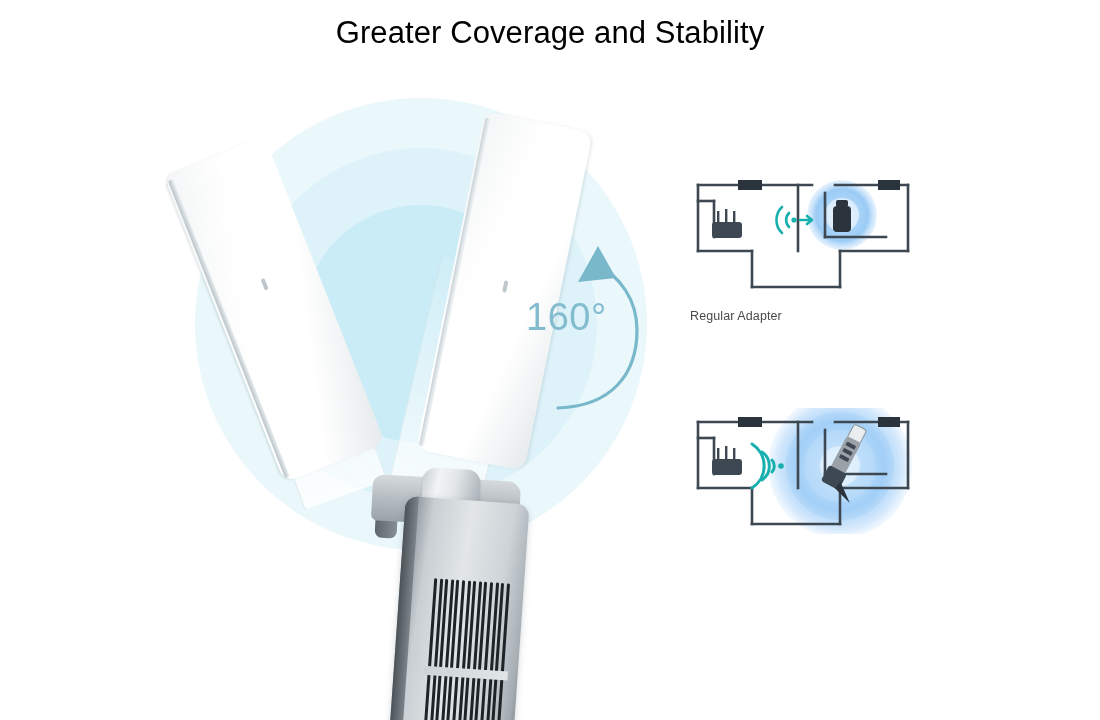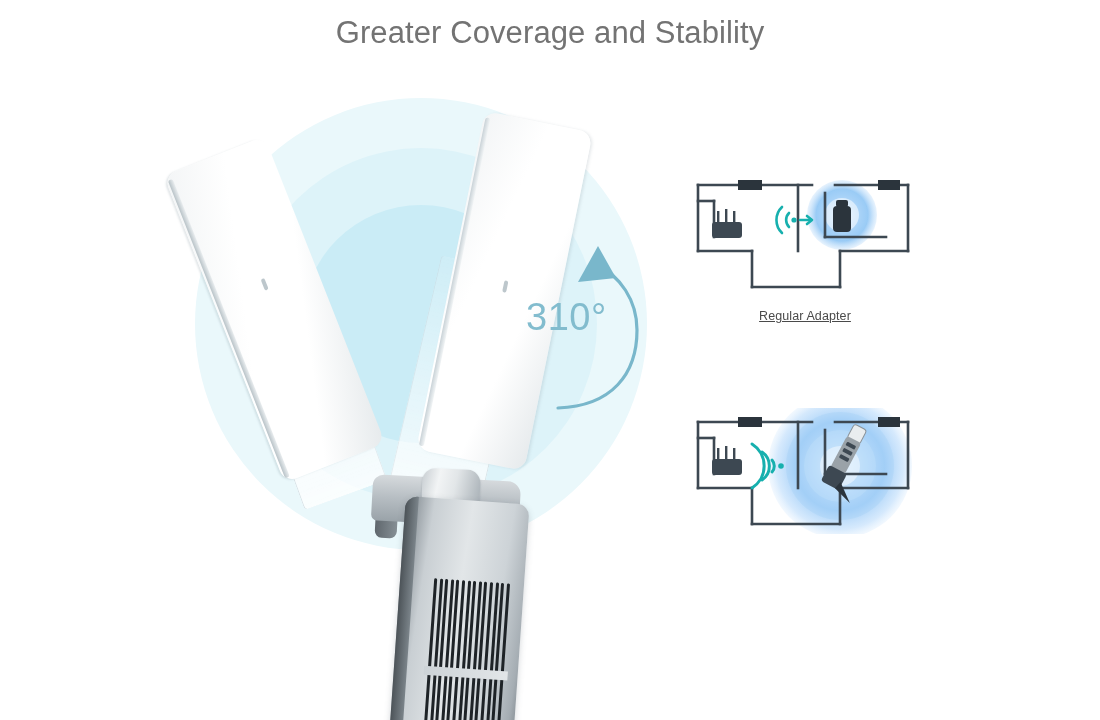--- a/index.html
+++ b/index.html
@@ -22,21 +22,21 @@
 
   
   .page-title {
     position: absolute;
     left: 0;
     top: -8px;
     width: 1100px;
     text-align: center;
     font-size: 31px;
     font-weight: 400;
-    color: #737373;
+    color: #000000;
     letter-spacing: 0.1px;
     line-height: 40px;
     white-space: nowrap;
   }
 
   
   .hero {
     position: absolute;
     left: 150px;
     top: 60px;
@@ -224,26 +224,24 @@
     width: 230px;
     height: 120px;
   }
   .diagram-bottom .plan-wrap { height: 126px; }
 
   .plan-svg { position: absolute; left: 0; top: 0; }
 
   .caption {
     margin-top: 14px;
     width: 230px;
-    text-align: center;
     font-size: 12.5px;
     color: #4a4a4a;
     letter-spacing: .1px;
     white-space: nowrap;
-    text-decoration: underline;
   }
   .diagram-bottom .caption { margin-top: 20px; }
 </style>
 </head>
 <body>
 
 <div id="page">
 
   <h1 class="page-title">Greater Coverage and Stability</h1>
 
@@ -287,21 +285,21 @@
         <div class="vent"></div>
           <div class="vent"></div>
       </div>
       <div class="vent-gap"></div>
     </div>
 
     <svg class="angle-arc" width="120" height="180" viewBox="0 0 120 180">
       <path d="M 18 170 C 72 168, 97 136, 97 92 C 97 62, 80 38, 56 26" fill="none" stroke="#79b7cb" stroke-width="3.2" stroke-linecap="round"></path>
       <path d="M 58 8 L 38 44 L 76 40 Z" fill="#79b7cb"></path>
     </svg>
-    <div class="angle-label">310°</div>
+    <div class="angle-label">160°</div>
   </div>
 
   <div class="diagram diagram-top">
     <div class="plan-wrap">
       <svg class="plan-svg" width="230" height="120" viewBox="0 0 230 120">
 
         <defs>
           <radialGradient id="halo-small" cx="50%" cy="50%" r="50%">
             <stop offset="0%" stop-color="#ffffff" stop-opacity="0.95"></stop>
             <stop offset="38%" stop-color="#bcdcfb" stop-opacity="0.95"></stop>

